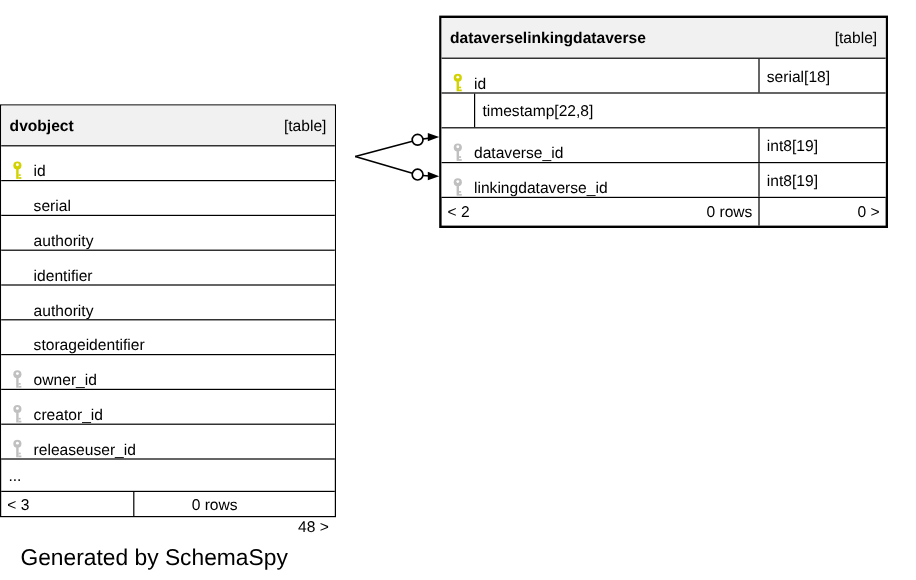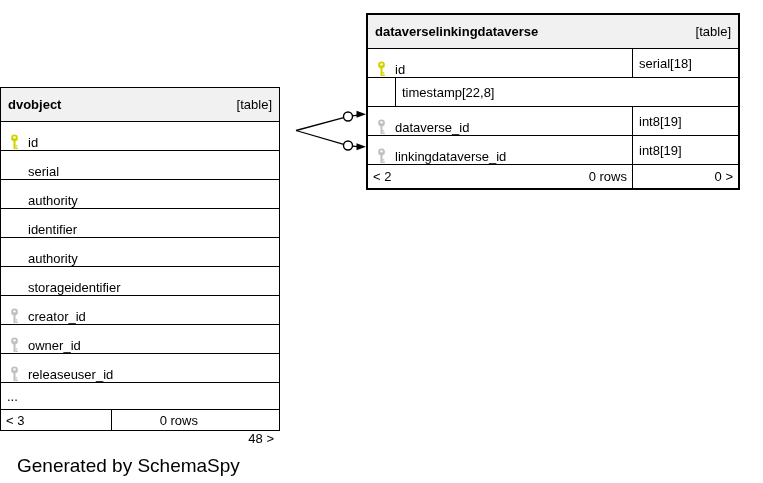--- a/index.html
+++ b/index.html
@@ -181,33 +181,33 @@
     <div class="trow">
       <span class="keyicon fk">
           <svg width="11" height="16" viewBox="0 0 12 17">
             <circle cx="6" cy="4" r="3.7" fill="currentColor"></circle>
             <circle cx="6" cy="3.4" r="1.3" fill="#fff"></circle>
             <rect x="4.9" y="7.2" width="2.2" height="9" fill="currentColor"></rect>
             <rect x="7" y="12" width="2" height="1.5" fill="currentColor"></rect>
             <rect x="7" y="14.6" width="2.6" height="1.6" fill="currentColor"></rect>
           </svg>
         </span>
+      <span class="cname">owner_id</span>
+    </div>
+    <div class="trow">
+      <span class="keyicon fk">
+          <svg width="11" height="16" viewBox="0 0 12 17">
+            <circle cx="6" cy="4" r="3.7" fill="currentColor"></circle>
+            <circle cx="6" cy="3.4" r="1.3" fill="#fff"></circle>
+            <rect x="4.9" y="7.2" width="2.2" height="9" fill="currentColor"></rect>
+            <rect x="7" y="12" width="2" height="1.5" fill="currentColor"></rect>
+            <rect x="7" y="14.6" width="2.6" height="1.6" fill="currentColor"></rect>
+          </svg>
+        </span>
       <span class="cname">creator_id</span>
-    </div>
-    <div class="trow">
-      <span class="keyicon fk">
-          <svg width="11" height="16" viewBox="0 0 12 17">
-            <circle cx="6" cy="4" r="3.7" fill="currentColor"></circle>
-            <circle cx="6" cy="3.4" r="1.3" fill="#fff"></circle>
-            <rect x="4.9" y="7.2" width="2.2" height="9" fill="currentColor"></rect>
-            <rect x="7" y="12" width="2" height="1.5" fill="currentColor"></rect>
-            <rect x="7" y="14.6" width="2.6" height="1.6" fill="currentColor"></rect>
-          </svg>
-        </span>
-      <span class="cname">owner_id</span>
     </div>
     <div class="trow">
       <span class="keyicon fk">
           <svg width="11" height="16" viewBox="0 0 12 17">
             <circle cx="6" cy="4" r="3.7" fill="currentColor"></circle>
             <circle cx="6" cy="3.4" r="1.3" fill="#fff"></circle>
             <rect x="4.9" y="7.2" width="2.2" height="9" fill="currentColor"></rect>
             <rect x="7" y="12" width="2" height="1.5" fill="currentColor"></rect>
             <rect x="7" y="14.6" width="2.6" height="1.6" fill="currentColor"></rect>
           </svg>

